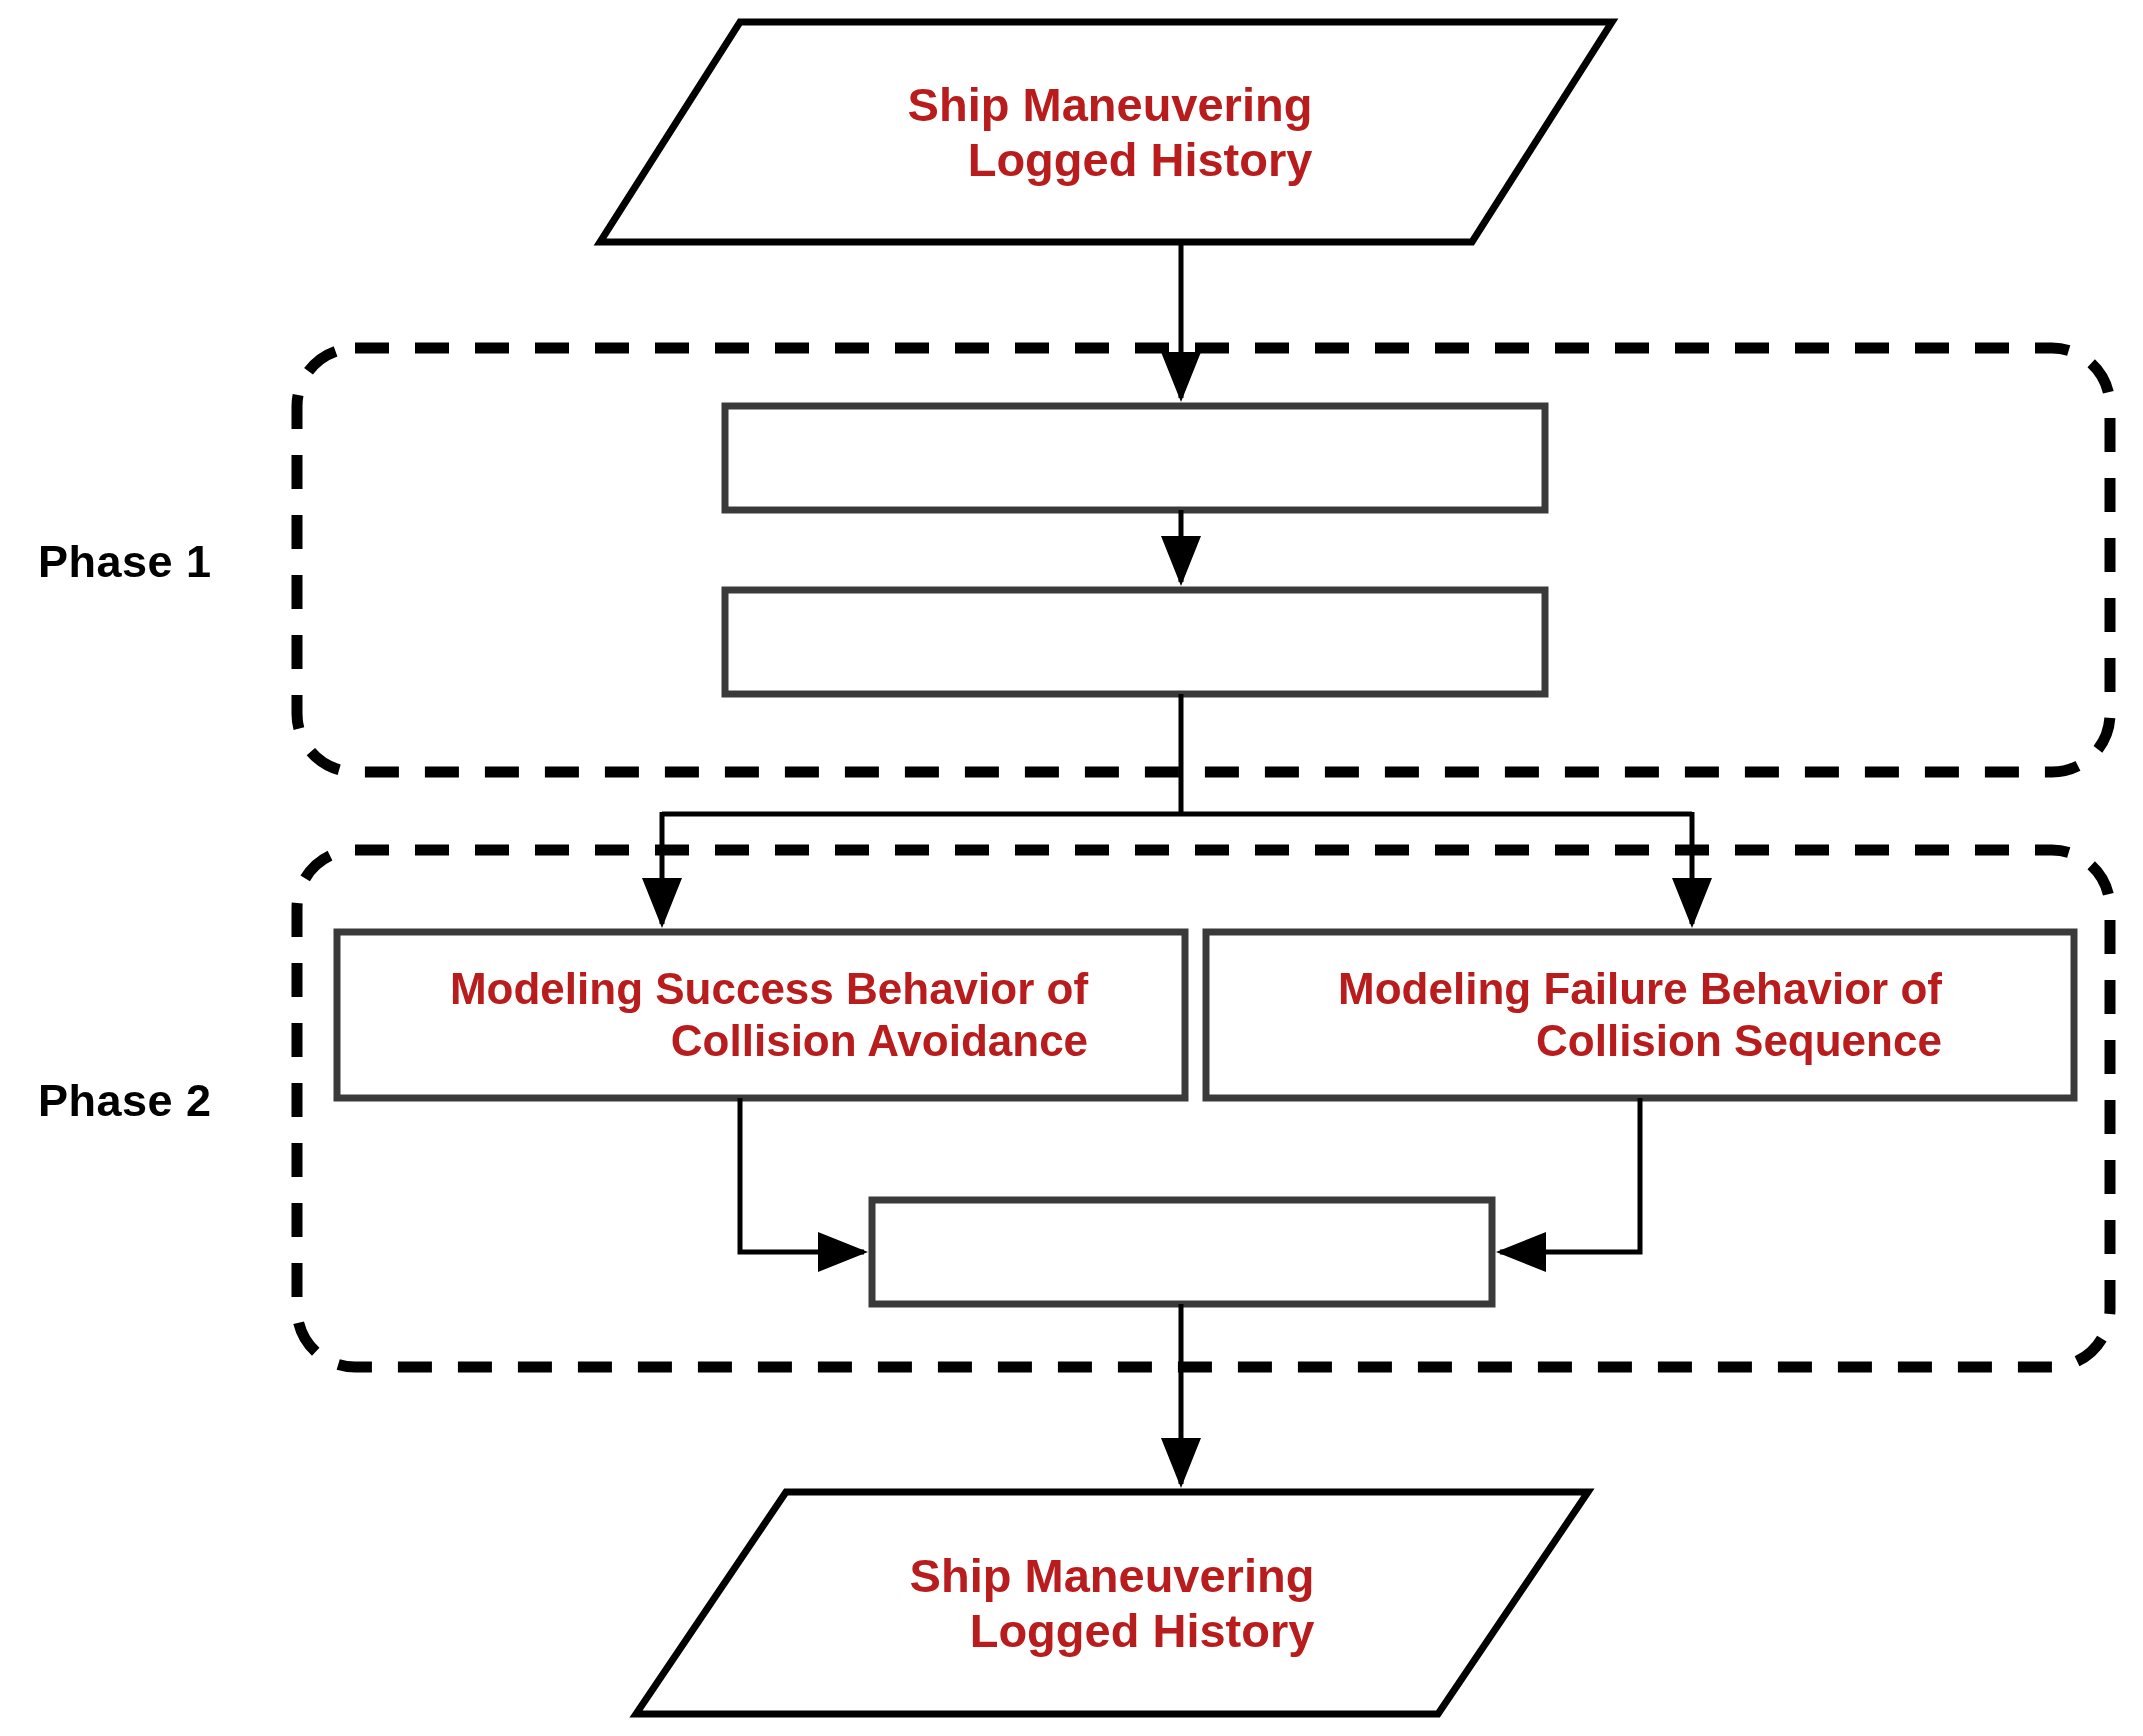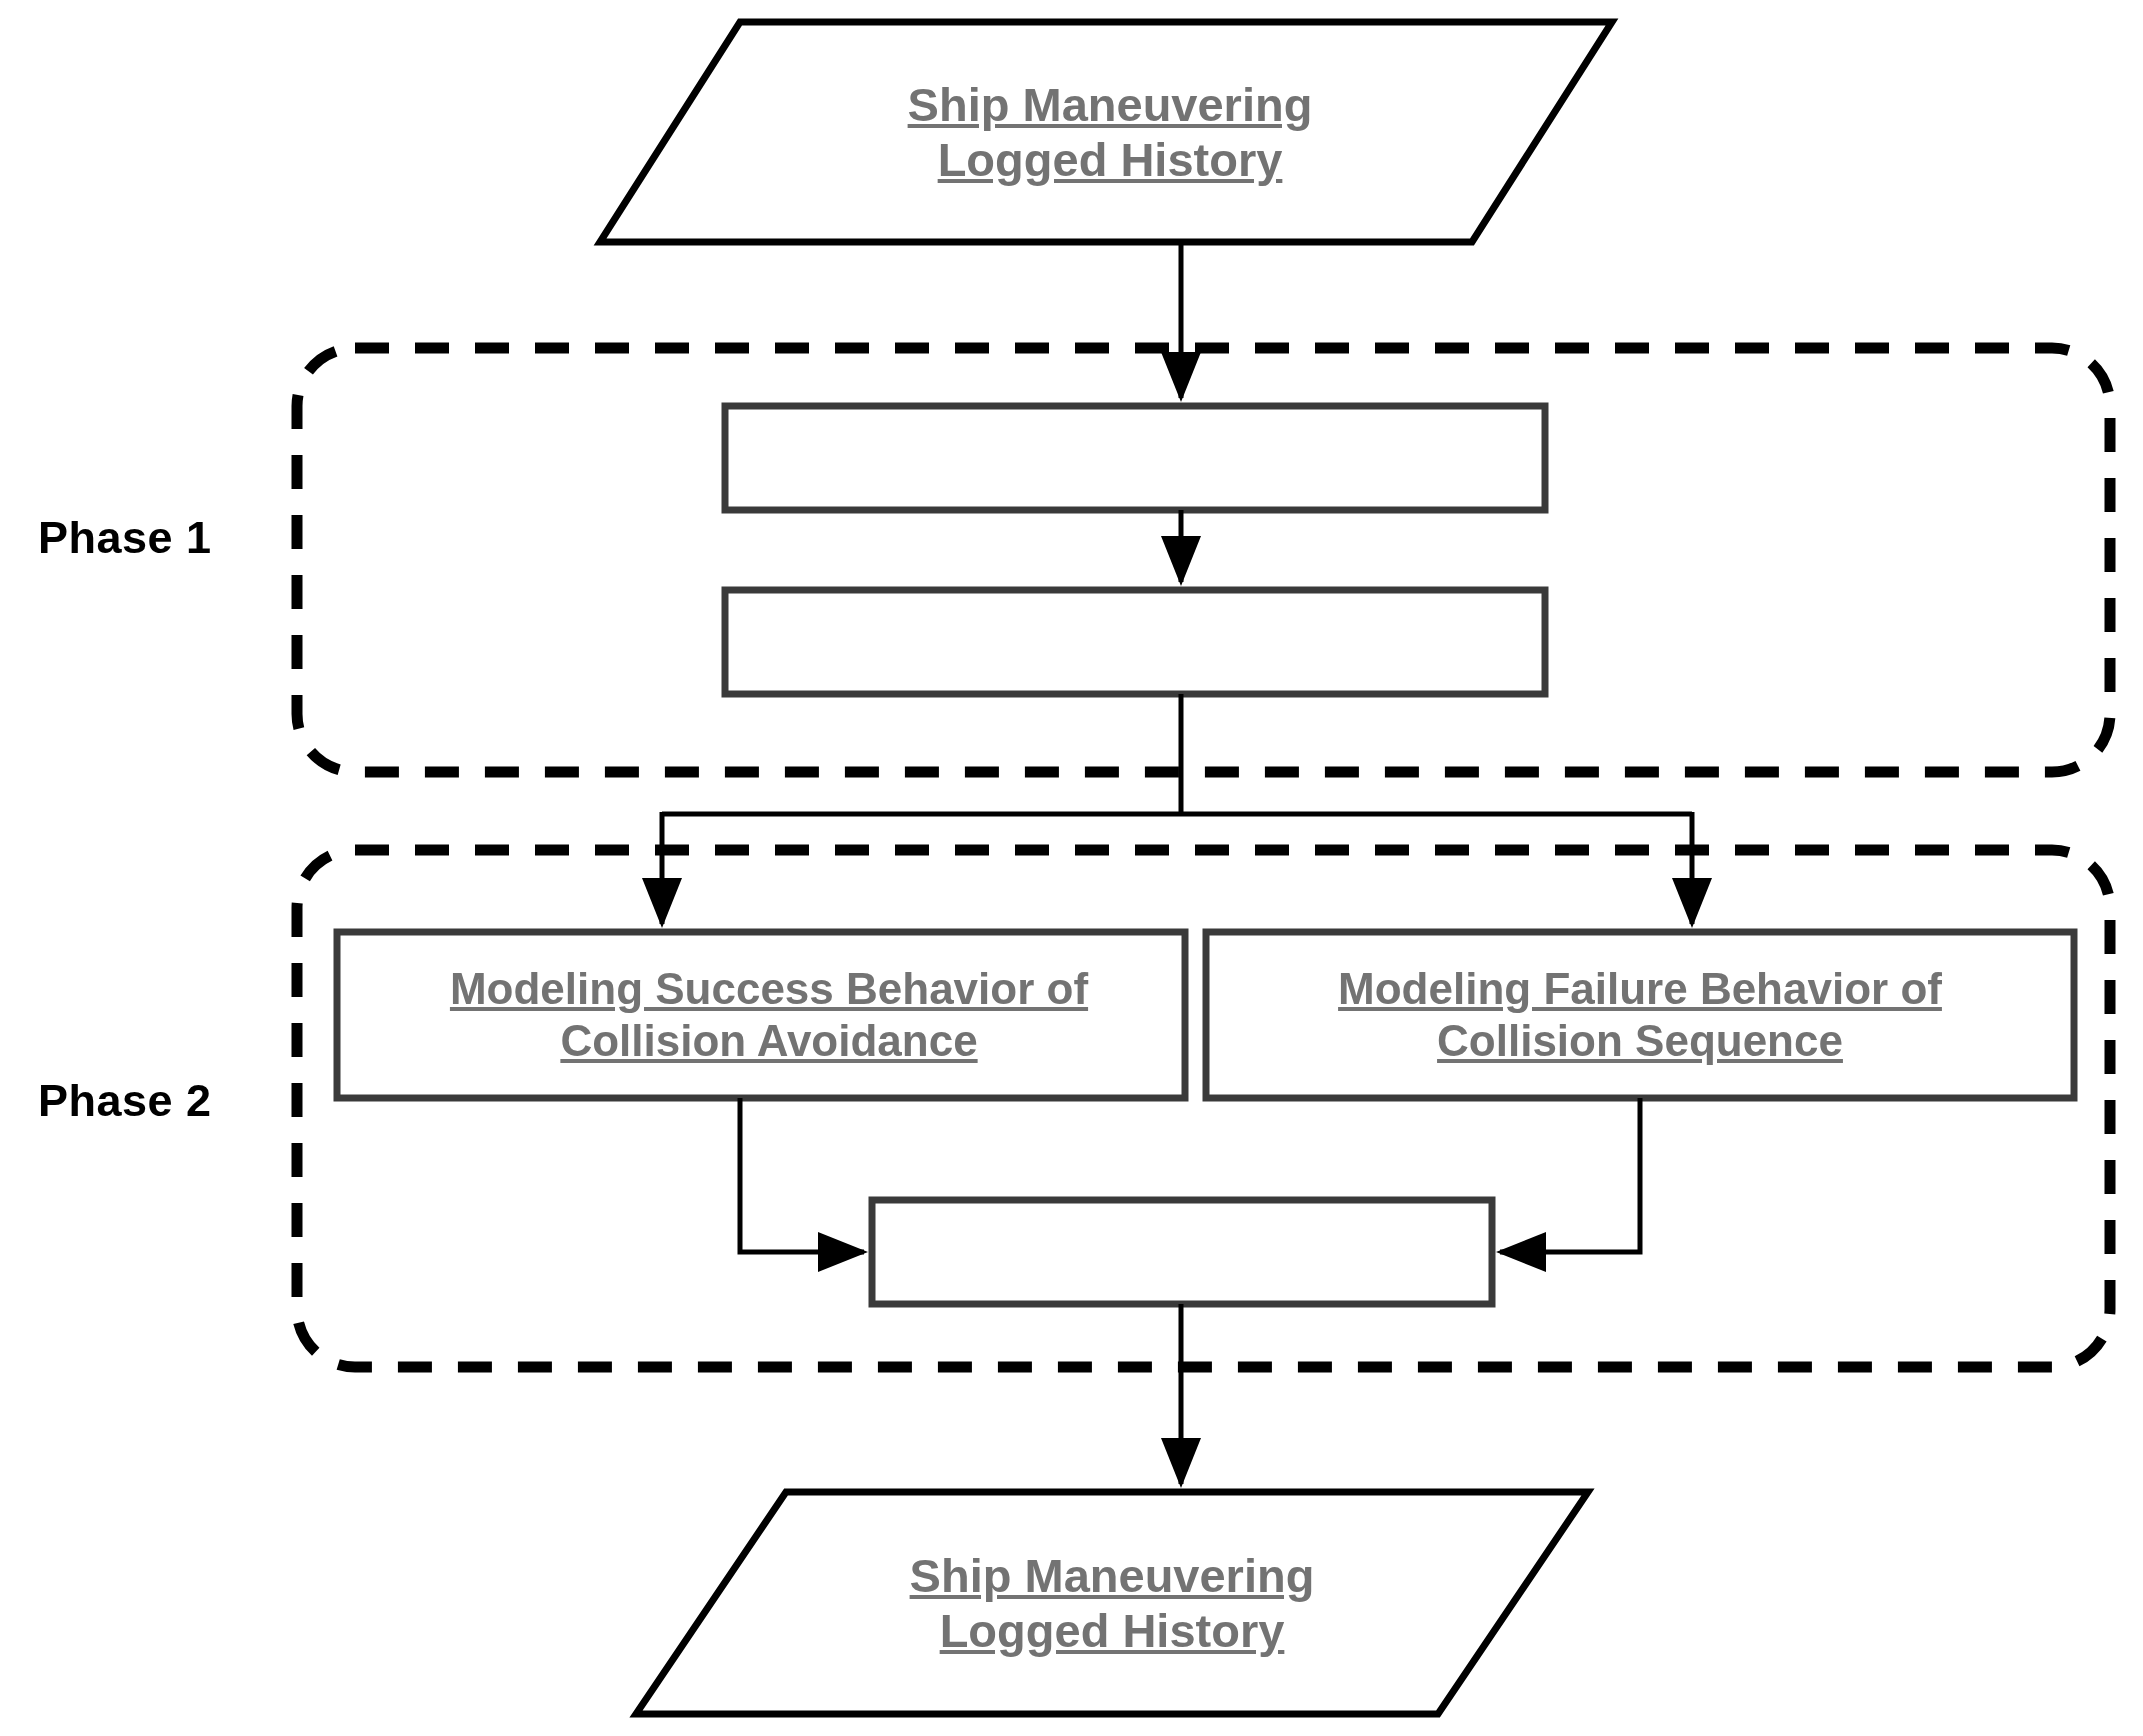--- a/index.html
+++ b/index.html
@@ -23,27 +23,26 @@
     left: 0;
     top: 0;
     width: 2143px;
     height: 1736px;
   }
   .node-label {
     position: absolute;
     display: flex;
     align-items: center;
     justify-content: center;
-    text-align: center;
+    text-align: right;
     font-weight: bold;
-    color: #737373;
+    color: #b91c1c;
     line-height: 1.18;
     pointer-events: none;
     white-space: pre-line;
-    text-decoration: underline;
   }
   .phase-label {
     position: absolute;
     font-weight: bold;
     color: #000000;
     font-size: 45px;
     letter-spacing: 0.5px;
   }
   .io-label {
     font-size: 47px;
@@ -94,21 +93,21 @@
     <line x1="662" y1="812" x2="662" y2="924" stroke="#000000" stroke-width="5" marker-end="url(#arrowhead)"></line>
     <line x1="1692" y1="812" x2="1692" y2="924" stroke="#000000" stroke-width="5" marker-end="url(#arrowhead)"></line>
 
     <polyline points="740,1098 740,1252 864,1252" fill="none" stroke="#000000" stroke-width="5" marker-end="url(#arrowhead)"></polyline>
 
     <polyline points="1640,1098 1640,1252 1500,1252" fill="none" stroke="#000000" stroke-width="5" marker-end="url(#arrowhead)"></polyline>
 
     <line x1="1181" y1="1304" x2="1181" y2="1484" stroke="#000000" stroke-width="5" marker-end="url(#arrowhead)"></line>
   </svg>
 
-  <div class="phase-label" style="left:38px; top:512px;">Phase 1</div>
+  <div class="phase-label" style="left:38px; top:536px;">Phase 1</div>
 
   <div class="phase-label" style="left:38px; top:1075px;">Phase 2</div>
 
   <div class="node-label io-label" style="left:640px; top:42px; width:940px; height:180px;">Ship Maneuvering
 Logged History</div>
 
 
 
   <div class="node-label proc-label-sm" style="left:345px; top:932px; width:848px; height:166px;">Modeling Success Behavior of
 Collision Avoidance</div>

